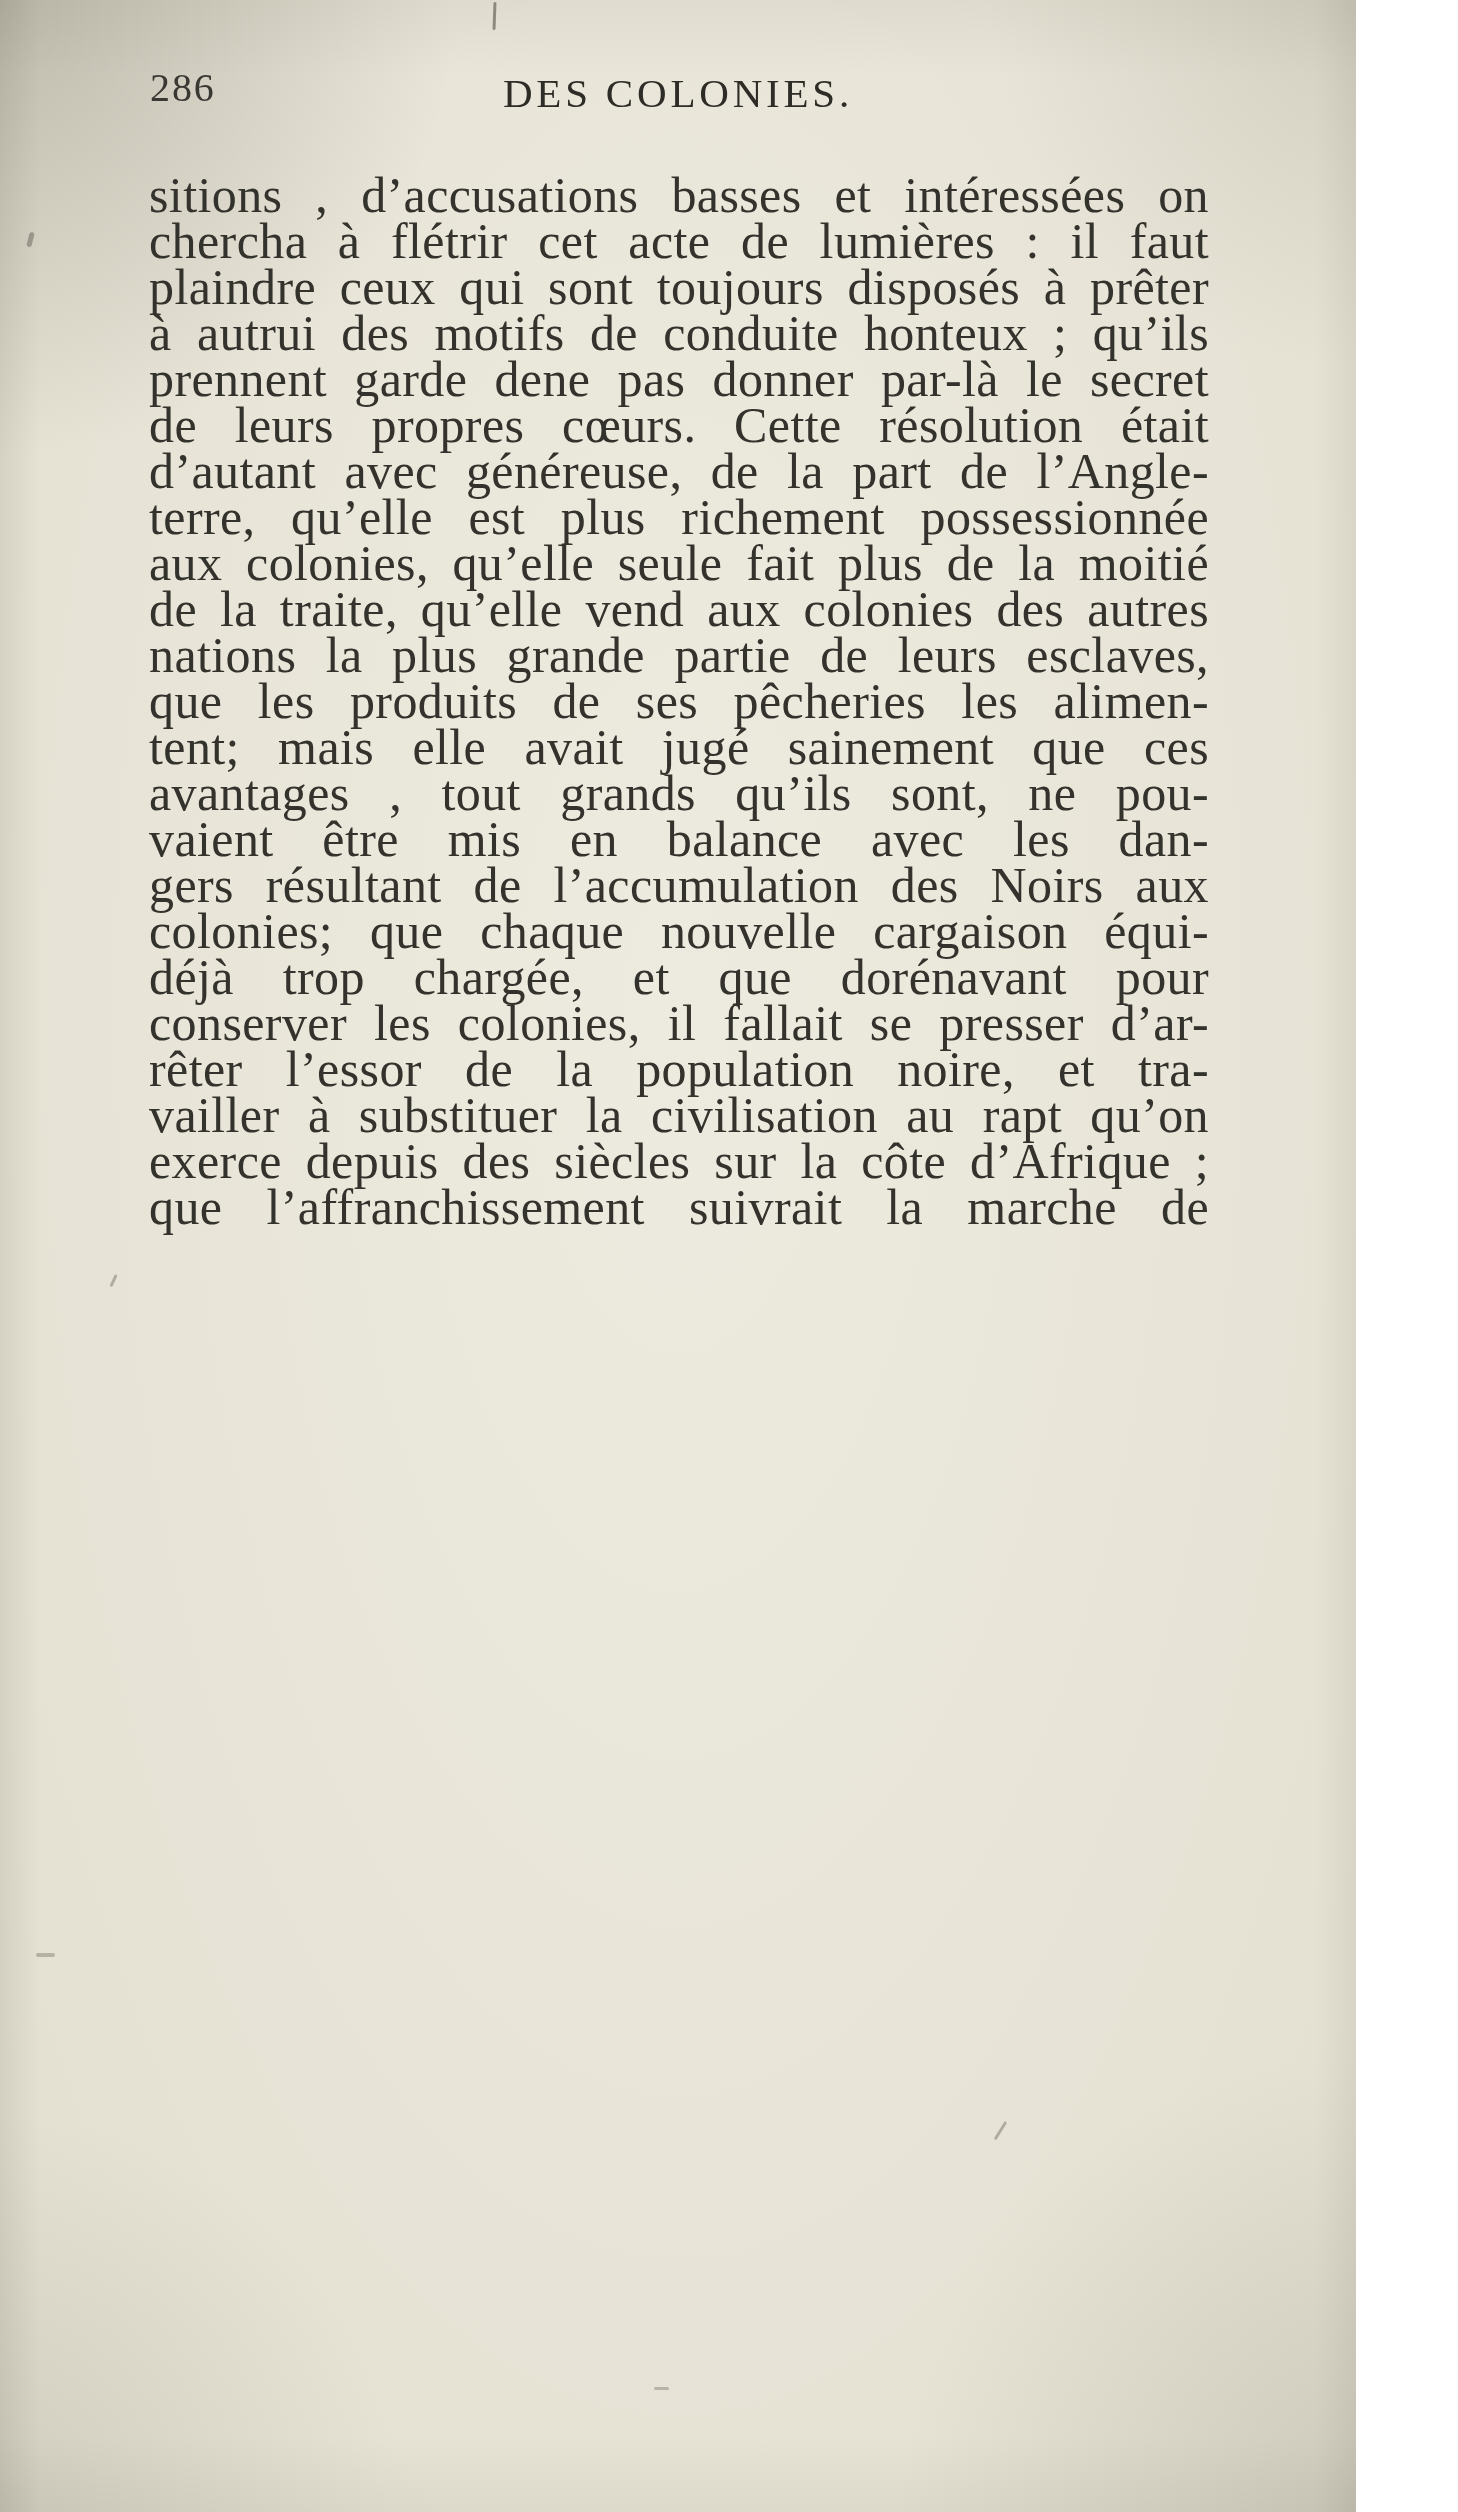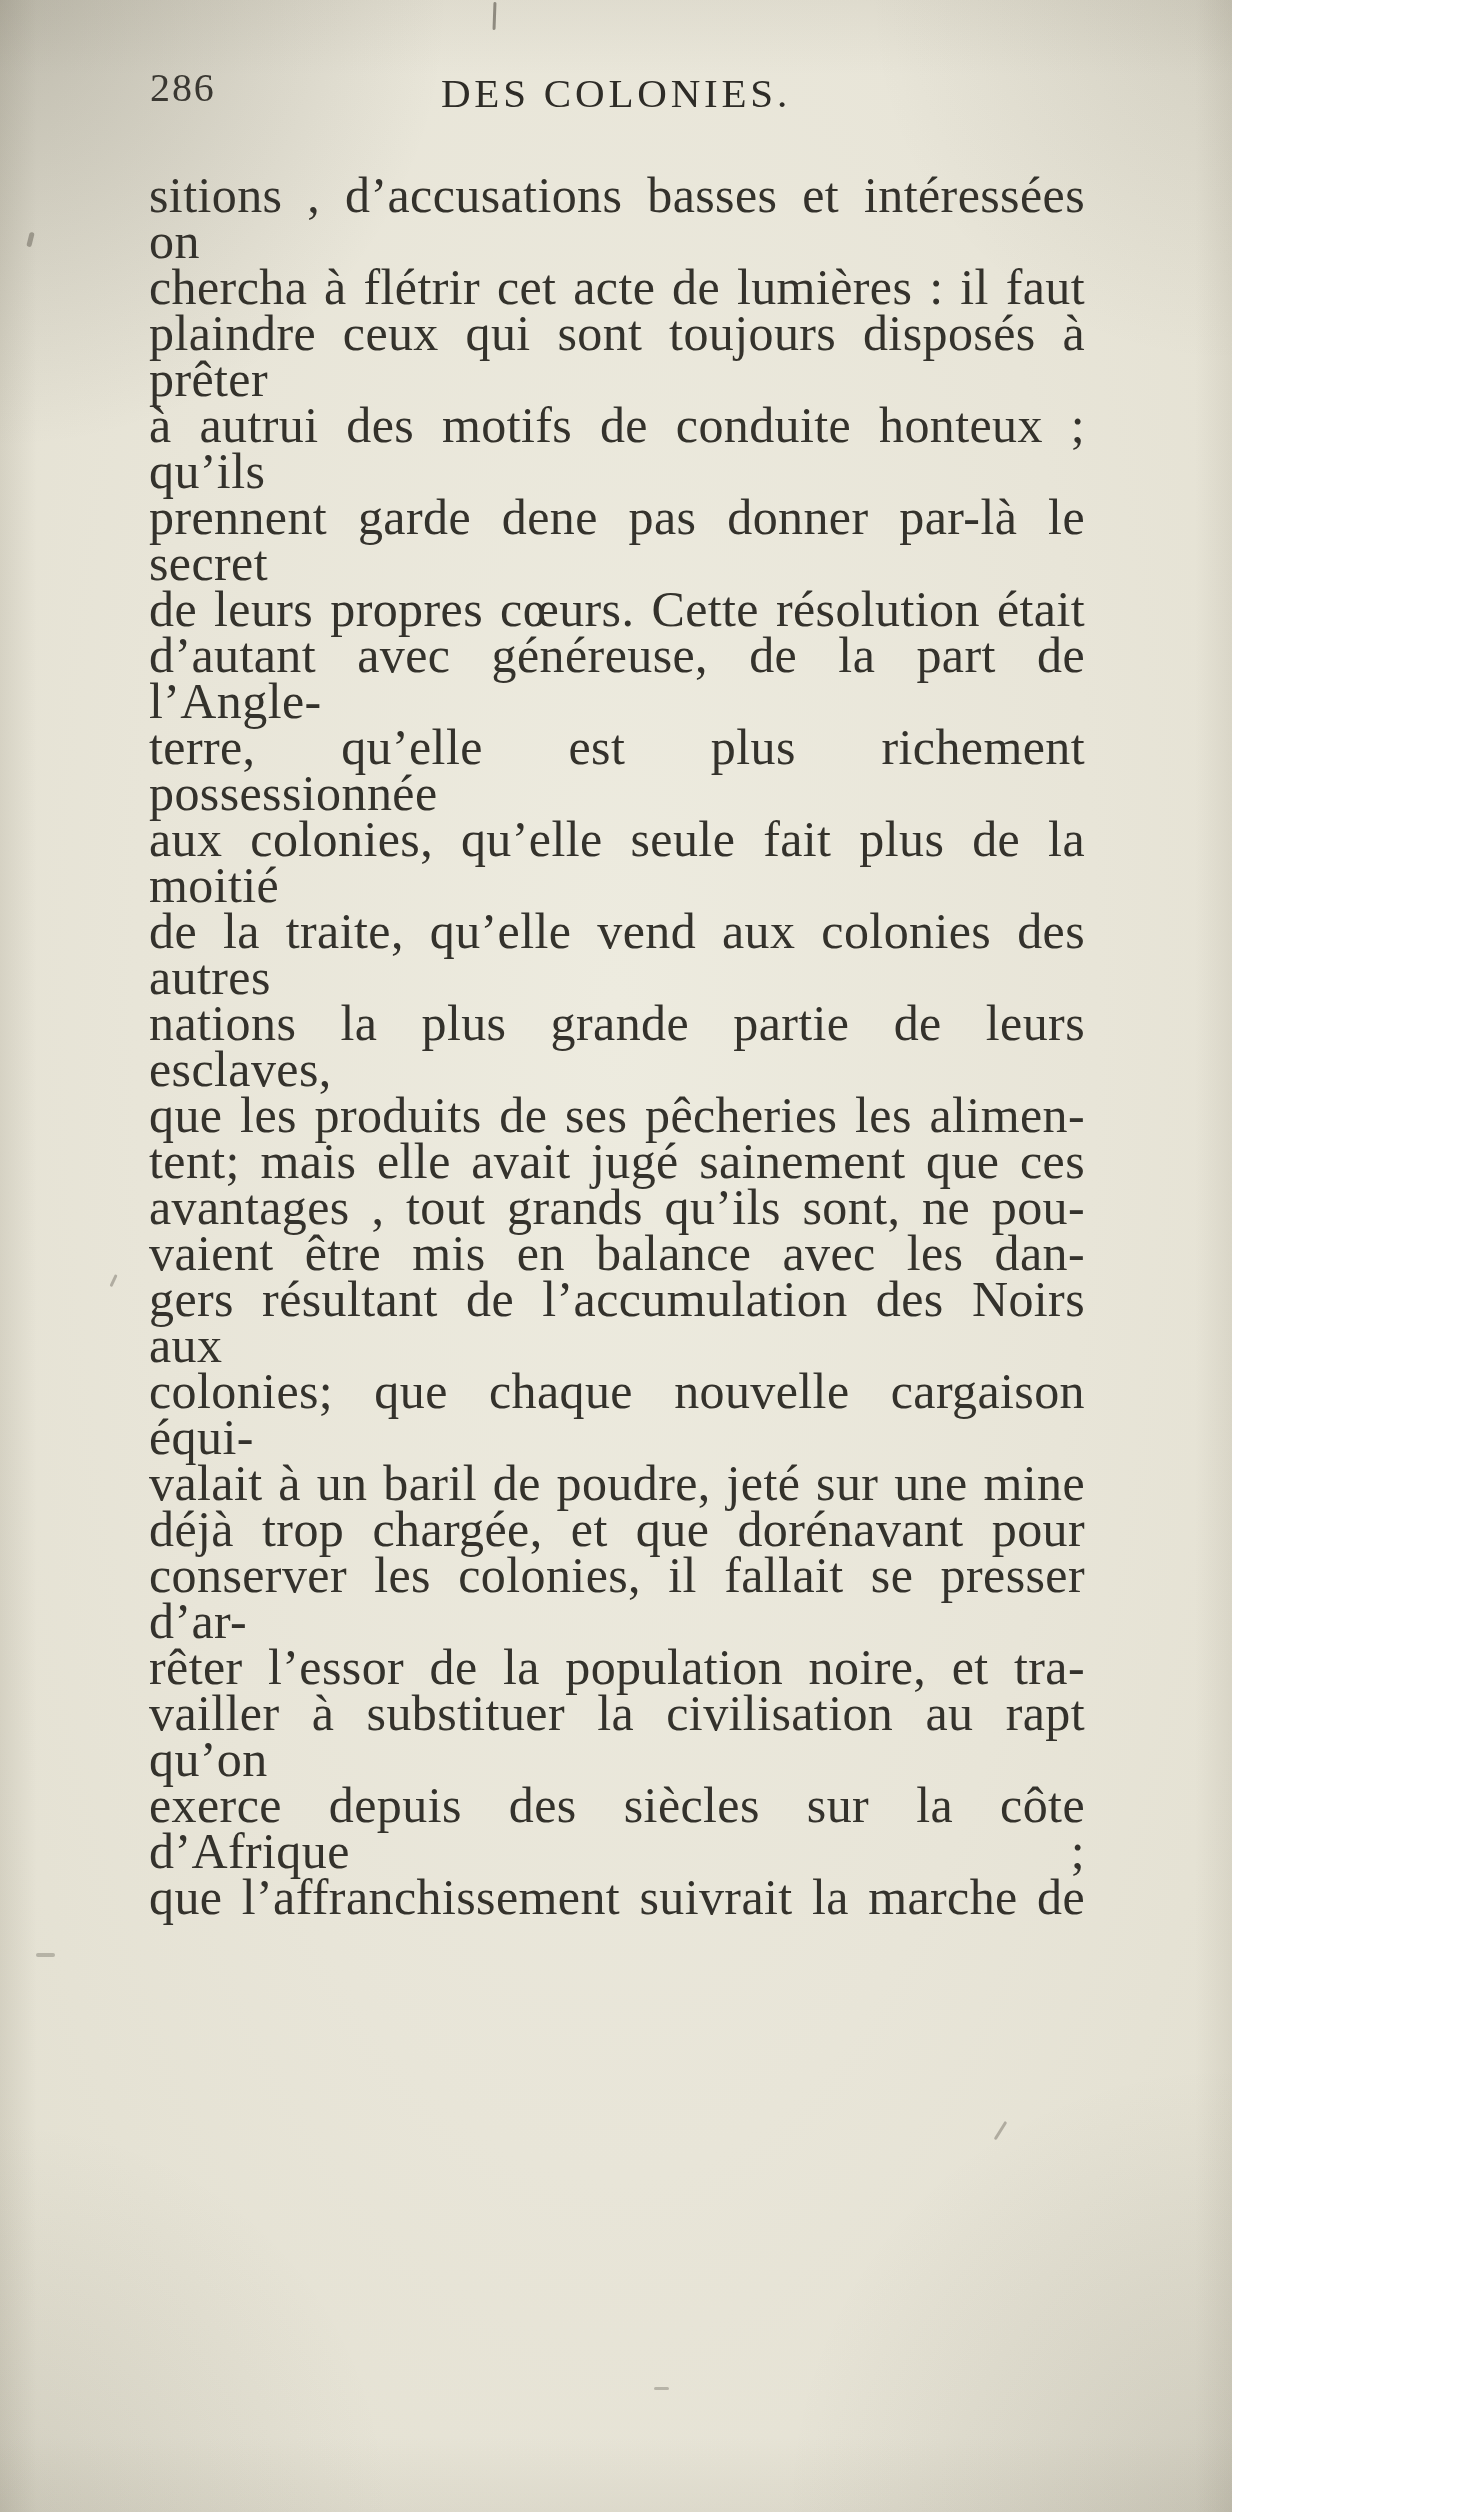--- a/index.html
+++ b/index.html
@@ -1,18 +1,18 @@
 <!DOCTYPE html>
 <html style="font-size:15px"><head>
 <meta charset="utf-8">
 <style>
   html, body { margin: 0; padding: 0; }
   .page {
     position: relative;
-    width: 1232px;
+    width: 1356px;
     height: 2512px;
     background:
       radial-gradient(ellipse at 50% 40%, #edebdf 0%, #e8e5d8 55%, #e2dfd0 100%);
     overflow: hidden;
     font-family: "Liberation Serif", serif;
     color: #33312c;
   }
   .vignette {
     position: absolute;
     inset: 0;
@@ -100,21 +100,20 @@
     <div class="line">terre, qu’elle est plus richement possessionnée</div>
     <div class="line">aux colonies, qu’elle seule fait plus de la moitié</div>
     <div class="line">de la traite, qu’elle vend aux colonies des autres</div>
     <div class="line">nations la plus grande partie de leurs esclaves,</div>
     <div class="line">que les produits de ses pêcheries les alimen-</div>
     <div class="line">tent; mais elle avait jugé sainement que ces</div>
     <div class="line">avantages , tout grands qu’ils sont, ne pou-</div>
     <div class="line">vaient être mis en balance avec les dan-</div>
     <div class="line">gers résultant de l’accumulation des Noirs aux</div>
     <div class="line">colonies; que chaque nouvelle cargaison équi-</div>
-    <div class="line">valait à un baril de poudre, jeté sur une mine</div>
     <div class="line">déjà trop chargée, et que dorénavant pour</div>
     <div class="line">conserver les colonies, il fallait se presser d’ar-</div>
     <div class="line">rêter l’essor de la population noire, et tra-</div>
     <div class="line">vailler à substituer la civilisation au rapt qu’on</div>
     <div class="line">exerce depuis des siècles sur la côte d’Afrique ;</div>
     <div class="line">que l’affranchissement suivrait la marche de</div>
   </div>
 
   <div class="artifact a1"></div>
   <div class="artifact a2"></div>

